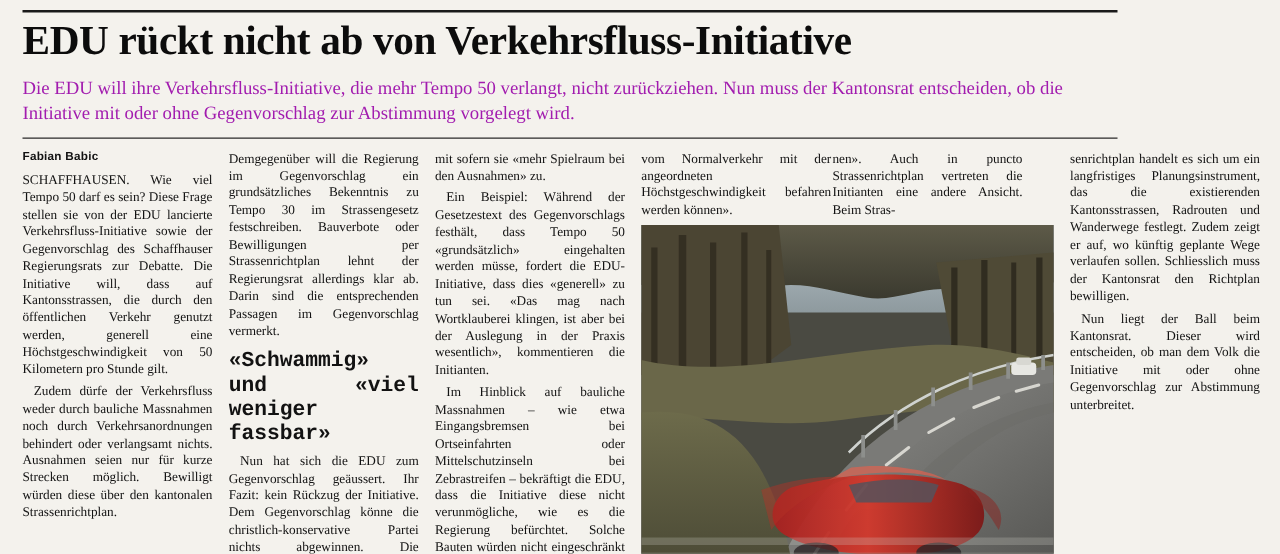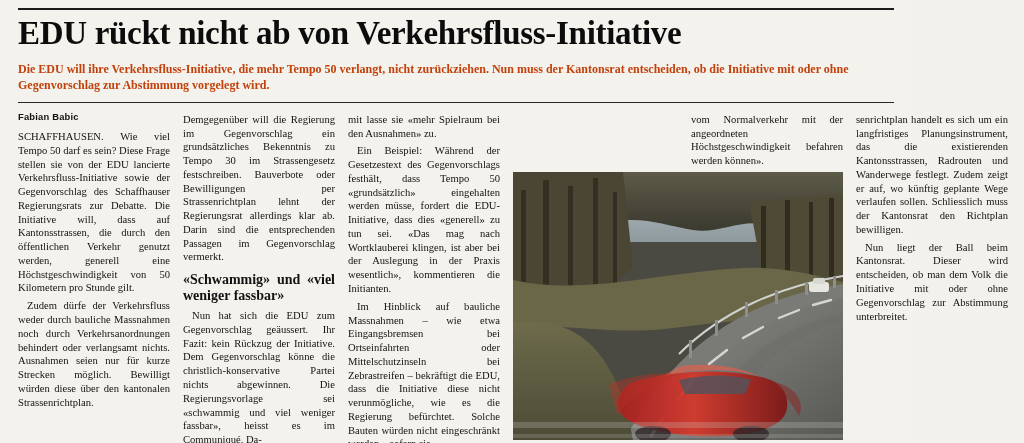--- a/index.html
+++ b/index.html
@@ -31,25 +31,25 @@
     font-family: "Liberation Serif", serif;
     font-weight: bold;
     font-size: 33px;
     line-height: 1.02;
     letter-spacing: -0.3px;
     margin: 0 0 10px 0;
     color: #0c0c0c;
   }
   .lead {
     font-family: "Liberation Serif", serif;
-    font-weight: bold;
-    font-size: 12px;
+    font-weight: normal;
+    font-size: 15px;
     line-height: 1.34;
     margin: 0 0 9px 0;
-    color: #c2410c;
+    color: #a21caf;
     max-width: 1000px;
   }
   .rule-mid {
     height: 1px;
     background: #2a2a2a;
     margin: 0 0 8px 0;
   }
   .columns {
     display: flex;
     gap: 13px;
@@ -75,23 +75,23 @@
     margin: 0 0 7px 0;
   }
   .col p {
     margin: 0 0 4px 0;
     text-indent: 0;
   }
   .col p.indent {
     text-indent: 9px;
   }
   .subhead {
-    font-family: Liberation Serif, serif;
+    font-family: Liberation Mono, monospace;
     font-weight: bold;
-    font-size: 14px;
+    font-size: 17px;
     line-height: 1.14;
     margin: 8px 0 5px 0;
   }
   .photo-wrap {
     position: relative;
     width: 330px;
   }
   .photo {
     position: relative;
     width: 330px;
@@ -127,30 +127,33 @@
 
     <div class="col">
       <div class="spacer-top"></div>
       <p>Demgegenüber will die Regierung im Gegenvorschlag ein grundsätzliches Bekenntnis zu Tempo 30 im Strassengesetz festschreiben. Bauverbote oder Bewilligungen per Strassenrichtplan lehnt der Regierungsrat allerdings klar ab. Darin sind die entsprechenden Passagen im Gegenvorschlag vermerkt.</p>
       <div class="subhead">«Schwammig» und «viel weniger fassbar»</div>
       <p class="indent">Nun hat sich die EDU zum Gegenvorschlag geäussert. Ihr Fazit: kein Rückzug der Initiative. Dem Gegenvorschlag könne die christlich-konservative Partei nichts abgewinnen. Die Regierungsvorlage sei «schwammig und viel weniger fassbar», heisst es im Communiqué. Da-</p>
     </div>
 
     <div class="col">
       <div class="spacer-top"></div>
-      <p>mit lasse sie «mehr Spielraum bei den Ausnahmen» zu.</p>
+      <p>mit sofern sie «mehr Spielraum bei den Ausnahmen» zu.</p>
       <p class="indent">Ein Beispiel: Während der Gesetzestext des Gegenvorschlags festhält, dass Tempo 50 «grundsätzlich» eingehalten werden müsse, fordert die EDU-Initiative, dass dies «generell» zu tun sei. «Das mag nach Wortklauberei klingen, ist aber bei der Auslegung in der Praxis wesentlich», kommentieren die Initianten.</p>
       <p class="indent">Im Hinblick auf bauliche Massnahmen – wie etwa Eingangsbremsen bei Ortseinfahrten oder Mittelschutzinseln bei Zebrastreifen – bekräftigt die EDU, dass die Initiative diese nicht verunmögliche, wie es die Regierung befürchtet. Solche Bauten würden nicht eingeschränkt werden, «sofern sie</p>
     </div>
 
     <div class="col wide">
       <div class="spacer-top"></div>
-      <div style="display:flex; gap:1px; align-items:flex-start;justify-content:flex-end;">
+      <div style="display:flex; gap:1px; align-items:flex-start;">
         <div style="width:152px; flex:0 0 152px;">
           <p>vom Normalverkehr mit der angeordneten Höchstgeschwindigkeit befahren werden können».</p>
+        </div>
+        <div style="width:152px; flex:0 0 152px;">
+          <p>nen». Auch in puncto Strassenrichtplan vertreten die Initianten eine andere Ansicht. Beim Stras-</p>
         </div>
       </div>
 
       <div class="photo-wrap">
         <div class="photo">
           <svg width="330" height="268" viewBox="0 0 330 268" xmlns="http://www.w3.org/2000/svg">
             <defs>
               <linearGradient id="sky" x1="0" y1="0" x2="0" y2="1">
                 <stop offset="0%" stop-color="#b9c3cc"></stop>
                 <stop offset="100%" stop-color="#8e9a9e"></stop>

